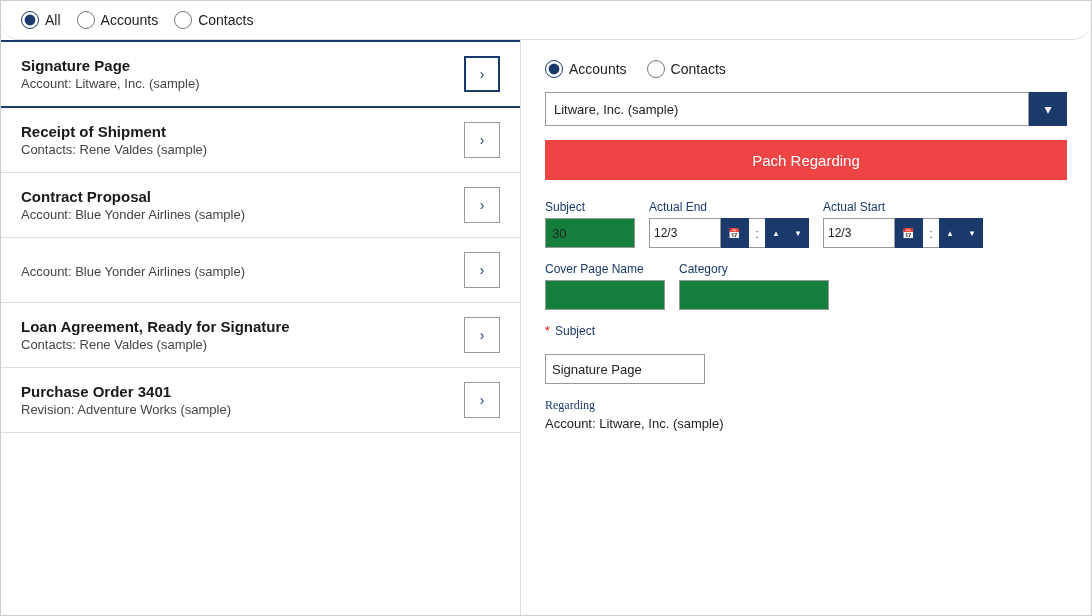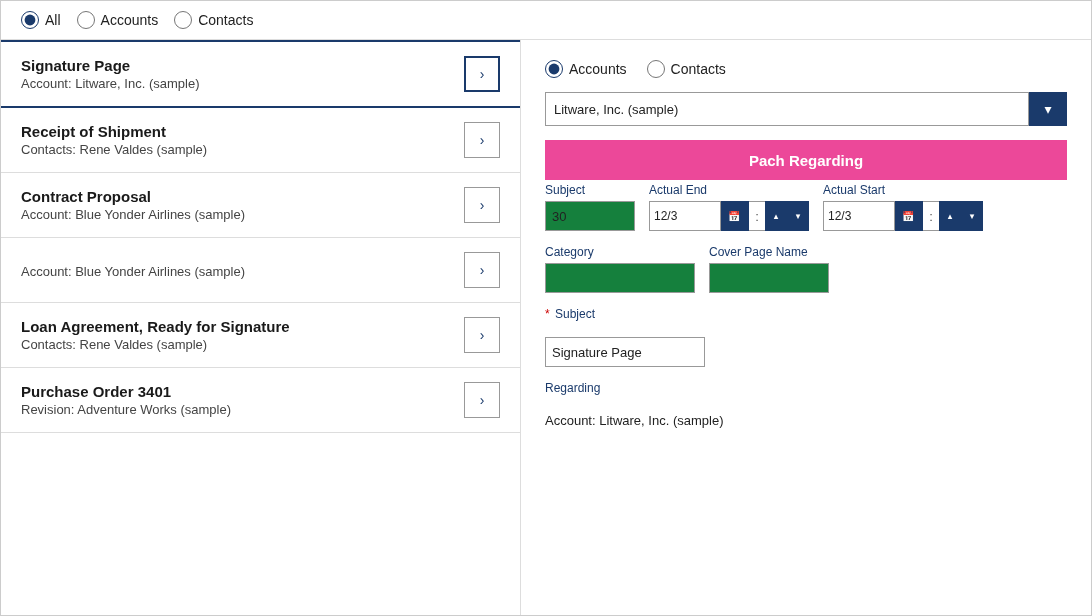--- a/index.html
+++ b/index.html
@@ -18,20 +18,21 @@
       background: #fff;
       border: 1px solid #ccc;
     }
     
     .top-bar {
       display: flex;
       align-items: center;
       padding: 10px 20px;
       border-bottom: 1px solid #ddd;
       gap: 24px;
+      border-radius: 18px;
     }
     .radio-group {
       display: flex;
       align-items: center;
       gap: 16px;
     }
     .radio-item {
       display: flex;
       align-items: center;
       gap: 6px;
@@ -151,27 +152,27 @@
       cursor: pointer;
       display: flex;
       align-items: center;
       justify-content: center;
       color: #fff;
       font-size: 14px;
     }
     .patch-btn {
       width: 100%;
       height: 40px;
-      background: #ec4899;
+      background: #ef4444;
       color: #fff;
       border: none;
       font-size: 15px;
-      font-weight: 700;
-      cursor: pointer;
-      margin-bottom: 3px;
+      font-weight: 400;
+      cursor: pointer;
+      margin-bottom: 20px;
     }
     .fields-row {
       display: flex;
       gap: 14px;
       margin-bottom: 14px;
     }
     .field-group {
       display: flex;
       flex-direction: column;
       gap: 4px;
@@ -262,21 +263,22 @@
       padding: 0 6px;
       font-size: 13px;
       color: #222;
       background: #fff;
       width: 160px;
     }
     .regarding-section .regarding-label {
       font-size: 12px;
       color: #1a3a6b;
       font-weight: 500;
-      margin-bottom: 18px;
+      margin-bottom: 3px;
+      font-family: Liberation Serif, serif;
     }
     .regarding-section .regarding-value {
       font-size: 13px;
       color: #222;
     }
     .fields-second-row {
       display: flex;
       gap: 14px;
       margin-bottom: 14px;
     }
@@ -443,26 +445,26 @@
             <button class="time-btn">
               <span>▾</span>
             </button>
           </div>
         </div>
       </div>
 
       
       <div class="fields-second-row">
         <div class="field-group">
+          <span class="field-label">Cover Page Name</span>
+          <input class="field-input cover-input" type="text" style="">
+        </div>
+        <div class="field-group">
           <span class="field-label">Category</span>
           <input class="field-input category-input" type="text" style="">
-        </div>
-        <div class="field-group">
-          <span class="field-label">Cover Page Name</span>
-          <input class="field-input cover-input" type="text" style="">
         </div>
       </div>
 
       
       <div class="subject-row">
         <div class="subject-label">
           <span class="required-star">*</span>
           <span>Subject</span>
         </div>
         <input class="subject-input" type="text" value="Signature Page" style="">

